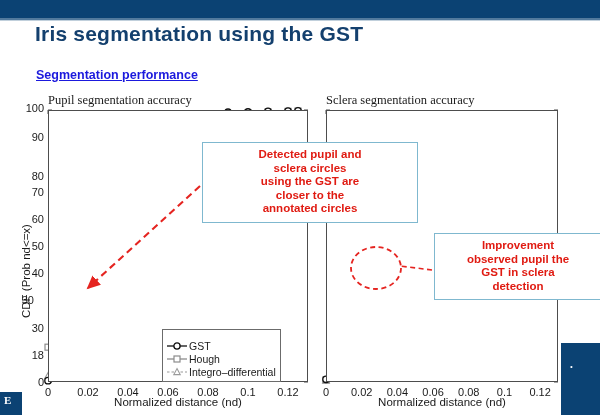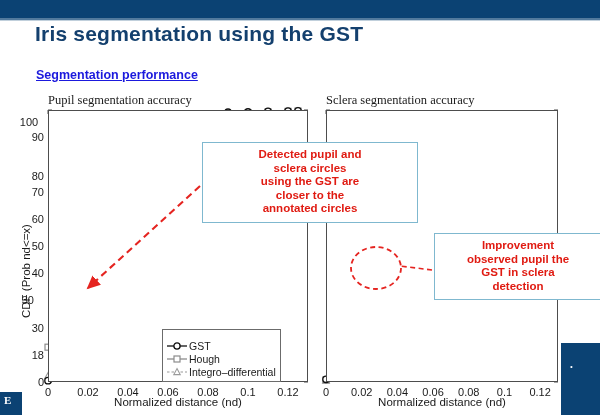--- a/index.html
+++ b/index.html
@@ -283,21 +283,21 @@
       <div class="ytick" style="left: 14px; width: 30px; top: 382px;">0</div>
       <div class="ytick" style="left: 14px; width: 30px; top: 354.8px;">18</div>
       <div class="ytick" style="left: 14px; width: 30px; top: 327.6px;">30</div>
       <div class="ytick" style="left: 4px; width: 30px; top: 300.4px;">30</div>
       <div class="ytick" style="left: 14px; width: 30px; top: 273.2px;">40</div>
       <div class="ytick" style="left: 14px; width: 30px; top: 246px;">50</div>
       <div class="ytick" style="left: 14px; width: 30px; top: 218.8px;">60</div>
       <div class="ytick" style="left: 14px; width: 30px; top: 191.6px;">70</div>
       <div class="ytick" style="left: 14px; width: 30px; top: 164.4px; margin-top: 12px;">80</div>
       <div class="ytick" style="left: 14px; width: 30px; top: 137.2px;">90</div>
-      <div class="ytick" style="left: 14px; width: 30px; top: 122px; text-align: center;">100</div>
+      <div class="ytick" style="left: 14px; width: 30px; top: 108px;">100</div>
     </div>
   <div id="ticks-sclera">
       <div class="xtick" style="left: 326px; top: 386px;">0</div>
       <div class="xtick" style="left: 361.692px; top: 386px;">0.02</div>
       <div class="xtick" style="left: 397.385px; top: 386px;">0.04</div>
       <div class="xtick" style="left: 433.077px; top: 386px;">0.06</div>
       <div class="xtick" style="left: 468.769px; top: 386px;">0.08</div>
       <div class="xtick" style="left: 504.462px; top: 386px;">0.1</div>
       <div class="xtick" style="left: 540.154px; top: 386px;">0.12</div>
     </div>

